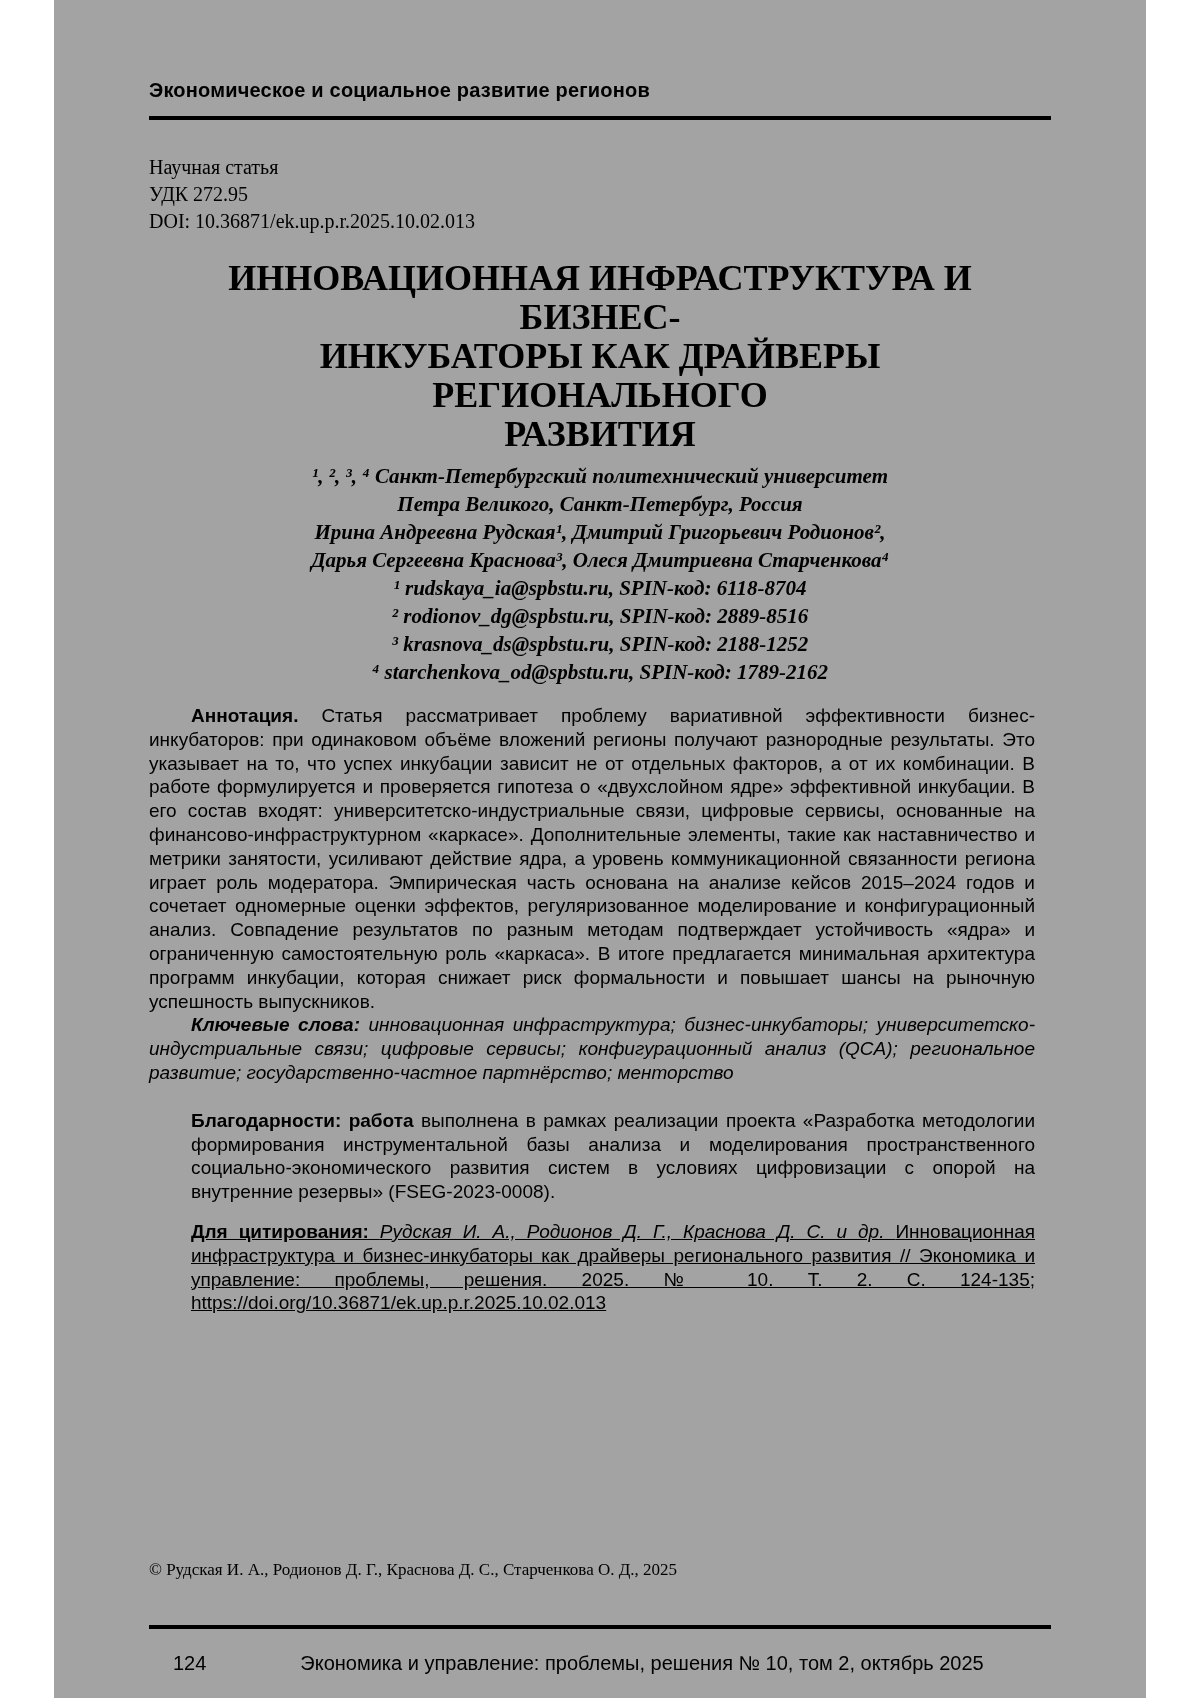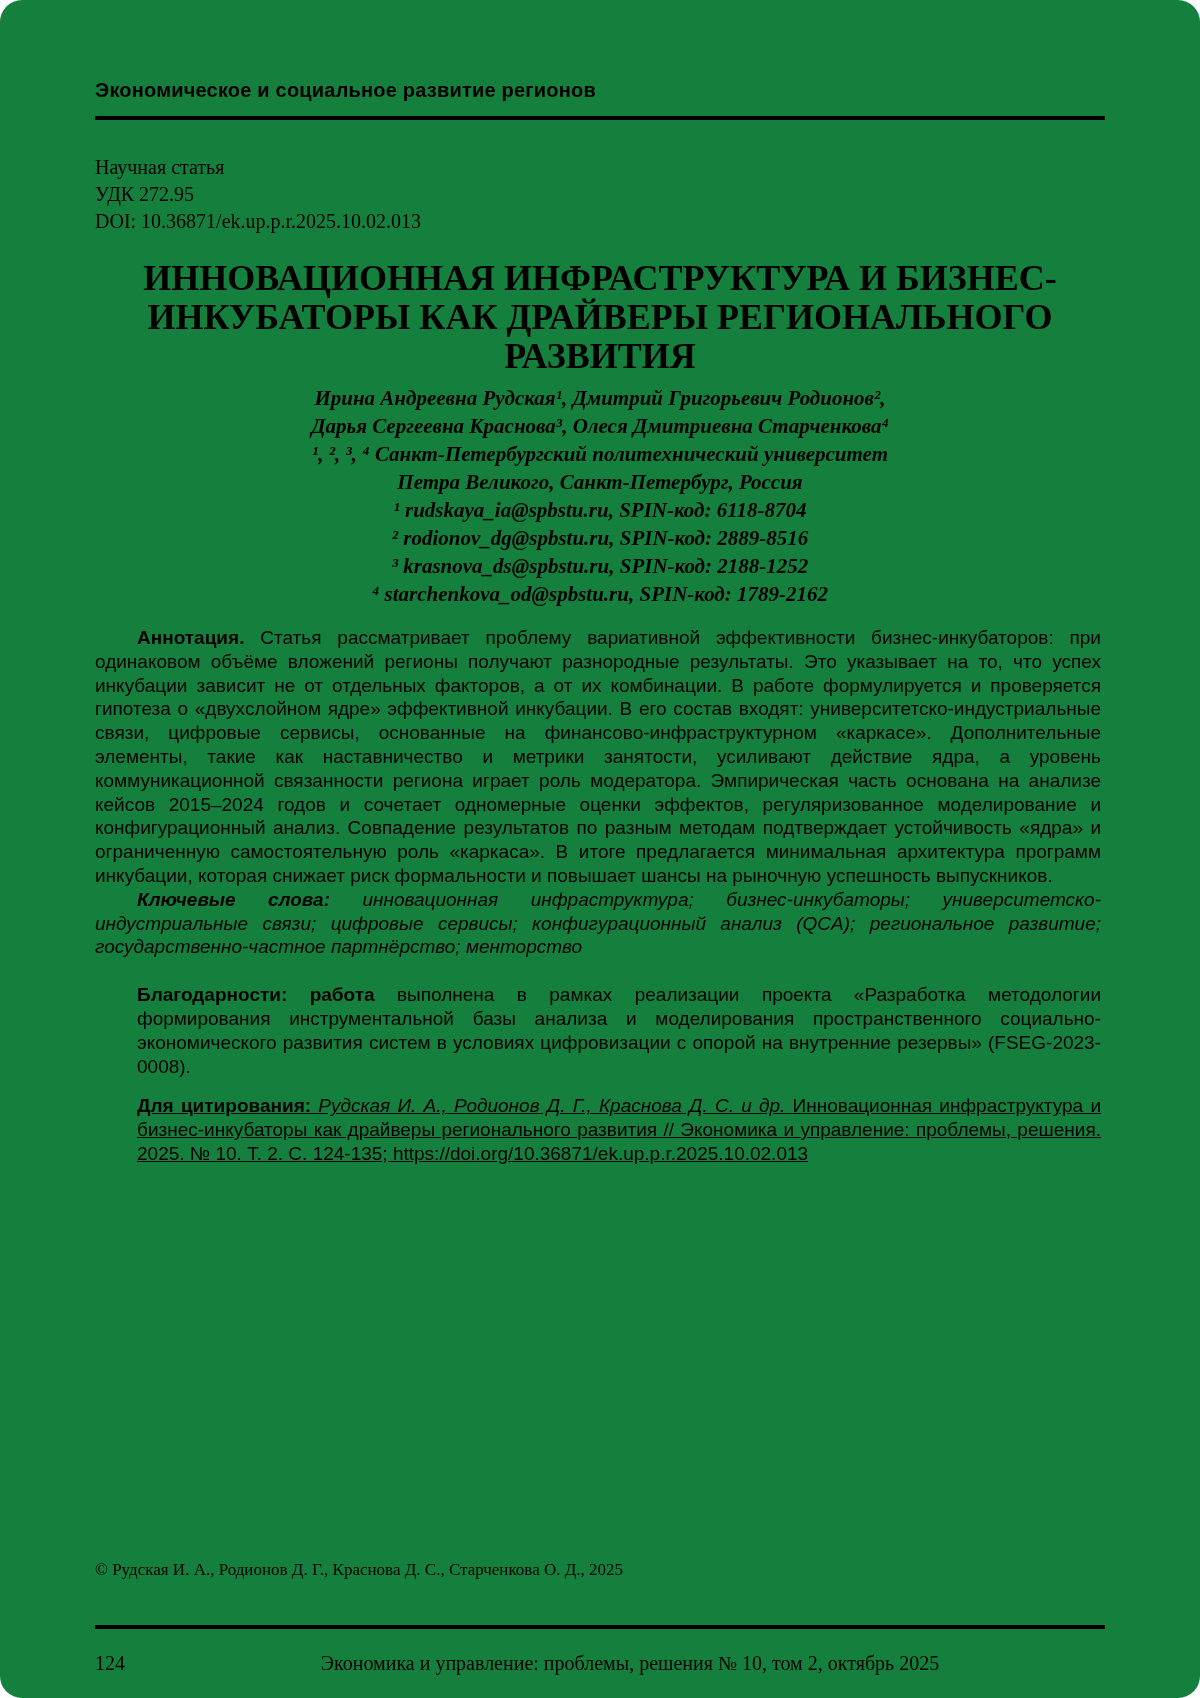--- a/index.html
+++ b/index.html
@@ -1,26 +1,25 @@
 <!DOCTYPE html>
 <html><head>
 <meta charset="utf-8">
 <style>
   html,body { margin:0; padding:0; background:#ffffff; }
   .page {
     position:relative;
-    width:1200px; height:1698px;
+    width:1092px; height:1698px;
     margin:0 auto;
-    background:#15803d;
+    background:#a3a3a3;
     color:#000000;
     box-sizing:border-box;
     padding:78px 95px 0 95px;
     font-family:"Liberation Serif", serif;
     overflow:hidden;
-    border-radius:22px;
   }
   .running-title {
     font-family:"Liberation Sans", sans-serif;
     font-weight:700;
     font-size:20px;
     line-height:24px;
     letter-spacing:0.2px;
   }
   .rule { height:4px; background:#000; }
   .header-rule { margin-top:14px; }
@@ -49,21 +48,21 @@
   }
   .pre { white-space:pre-line; }
   .corresp {
     margin:14px 0 0 0;
     font-family:"Liberation Sans", sans-serif;
     font-size:19px;
     line-height:24px;
     text-indent:42px;
   }
   .body-par {
-    margin:18px 4px 0 0;
+    margin:18px 16px 0 0;
     font-family:"Liberation Sans", sans-serif;
     font-size:19px;
     line-height:23.8px;
     text-align:justify;
   }
   .indent { text-indent:42px; }
   .no-gap { margin-top:0;font-style:italic; }
   .block-indent {
     margin-left:42px;
     text-indent:0;
@@ -80,23 +79,24 @@
   .copyright {
     font-family:"Liberation Serif", serif;
     font-size:17px;
     line-height:20px;
   }
   .footer-rule { margin-top:45px; }
   .footer-row {
     display:flex;
     align-items:flex-start;
     margin-top:22px;
-    font-family:Liberation Serif, serif;
+    font-family:Liberation Sans, sans-serif;
     font-size:20px;
     line-height:24px;
+    margin-left:24px;
   }
   .footer-row .pageno { min-width:60px; }
   .footer-row .journal { flex:1; text-align:center; }
 </style>
 </head>
 <body>
 
 <div class="page">
 
   <header>
@@ -108,24 +108,24 @@
     <div>Научная статья</div>
     <div>УДК 272.95</div>
     <div>DOI: 10.36871/ek.up.p.r.2025.10.02.013</div>
   </section>
 
   <h1 class="article-title">ИННОВАЦИОННАЯ ИНФРАСТРУКТУРА И БИЗНЕС-
 ИНКУБАТОРЫ КАК ДРАЙВЕРЫ РЕГИОНАЛЬНОГО
 РАЗВИТИЯ</h1>
 
   <div class="authors">
+    <div class="pre">¹, ², ³, ⁴ Санкт-Петербургский политехнический университет
+Петра Великого, Санкт-Петербург, Россия</div>
     <div class="pre">Ирина Андреевна Рудская¹, Дмитрий Григорьевич Родионов²,
 Дарья Сергеевна Краснова³, Олеся Дмитриевна Старченкова⁴</div>
-    <div class="pre">¹, ², ³, ⁴ Санкт-Петербургский политехнический университет
-Петра Великого, Санкт-Петербург, Россия</div>
     <div class="pre">¹ rudskaya_ia@spbstu.ru, SPIN-код: 6118-8704
 ² rodionov_dg@spbstu.ru, SPIN-код: 2889-8516
 ³ krasnova_ds@spbstu.ru, SPIN-код: 2188-1252
 ⁴ starchenkova_od@spbstu.ru, SPIN-код: 1789-2162</div>
   </div>
 
 
   <p class="body-par indent"><span class="b">Аннотация. </span><span>Статья рассматривает проблему вариативной эффективности бизнес-инкубаторов: при одинаковом объёме вложений регионы получают разнородные результаты. Это указывает на то, что успех инкубации зависит не от отдельных факторов, а от их комбинации. В работе формулируется и проверяется гипотеза о «двухслойном ядре» эффективной инкубации. В его состав входят: университетско-индустриальные связи, цифровые сервисы, основанные на финансово-инфраструктурном «каркасе». Дополнительные элементы, такие как наставничество и метрики занятости, усиливают действие ядра, а уровень коммуникационной связанности региона играет роль модератора. Эмпирическая часть основана на анализе кейсов 2015–2024 годов и сочетает одномерные оценки эффектов, регуляризованное моделирование и конфигурационный анализ. Совпадение результатов по разным методам подтверждает устойчивость «ядра» и ограниченную самостоятельную роль «каркаса». В итоге предлагается минимальная архитектура программ инкубации, которая снижает риск формальности и повышает шансы на рыночную успешность выпускников.</span></p>
 
   <p class="body-par indent no-gap"><span class="b">Ключевые слова: </span><span>инновационная инфраструктура; бизнес-инкубаторы; университетско-индустриальные связи; цифровые сервисы; конфигурационный анализ (QCA); региональное развитие; государственно-частное партнёрство; менторство</span></p>

